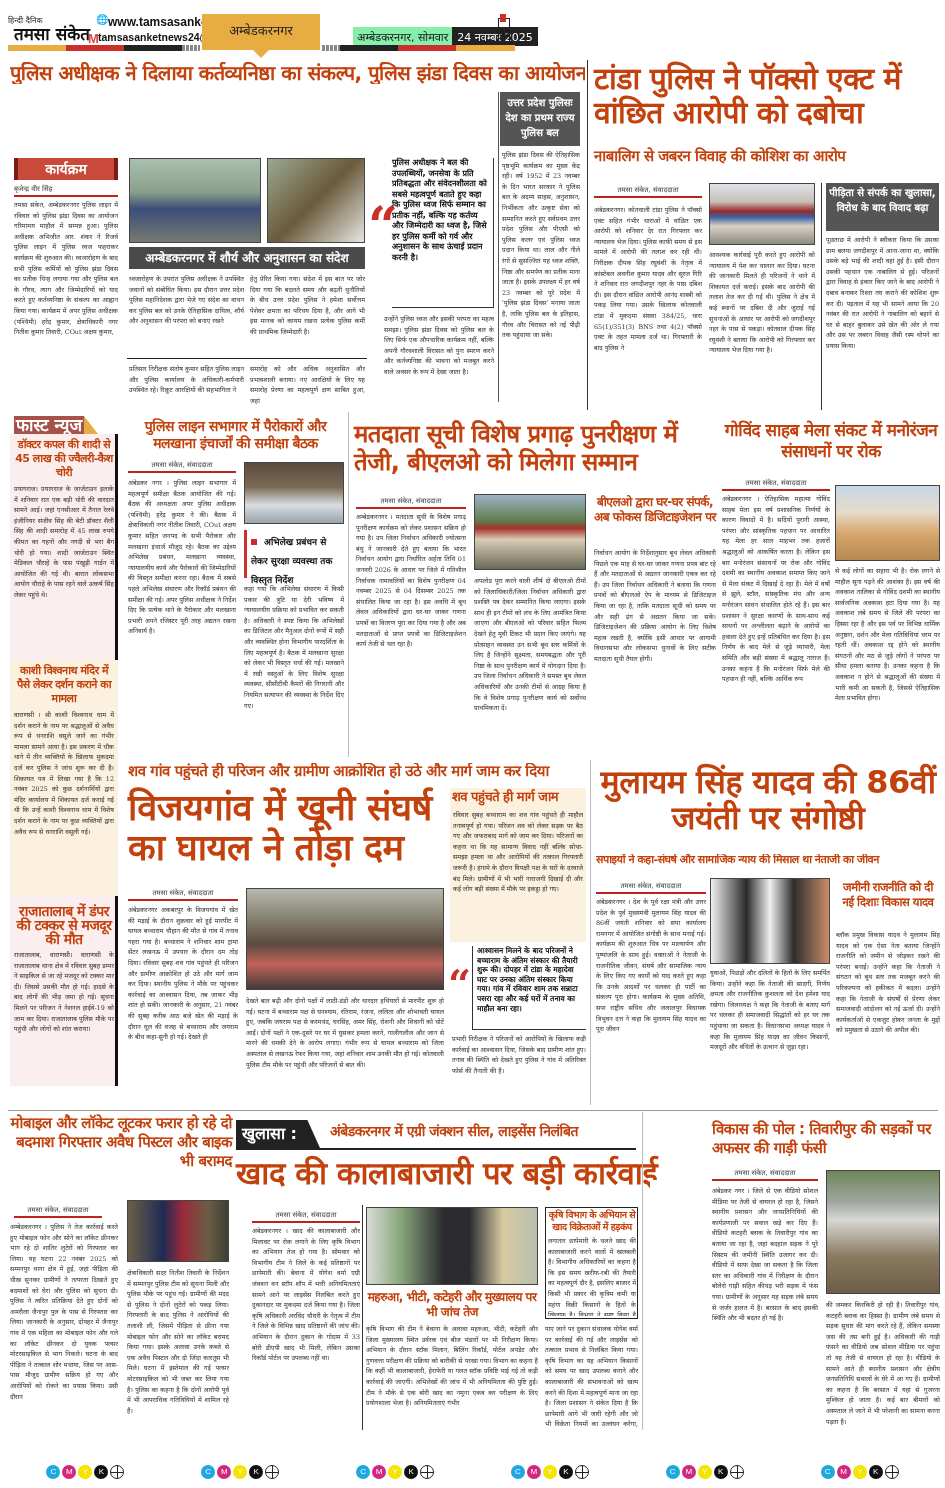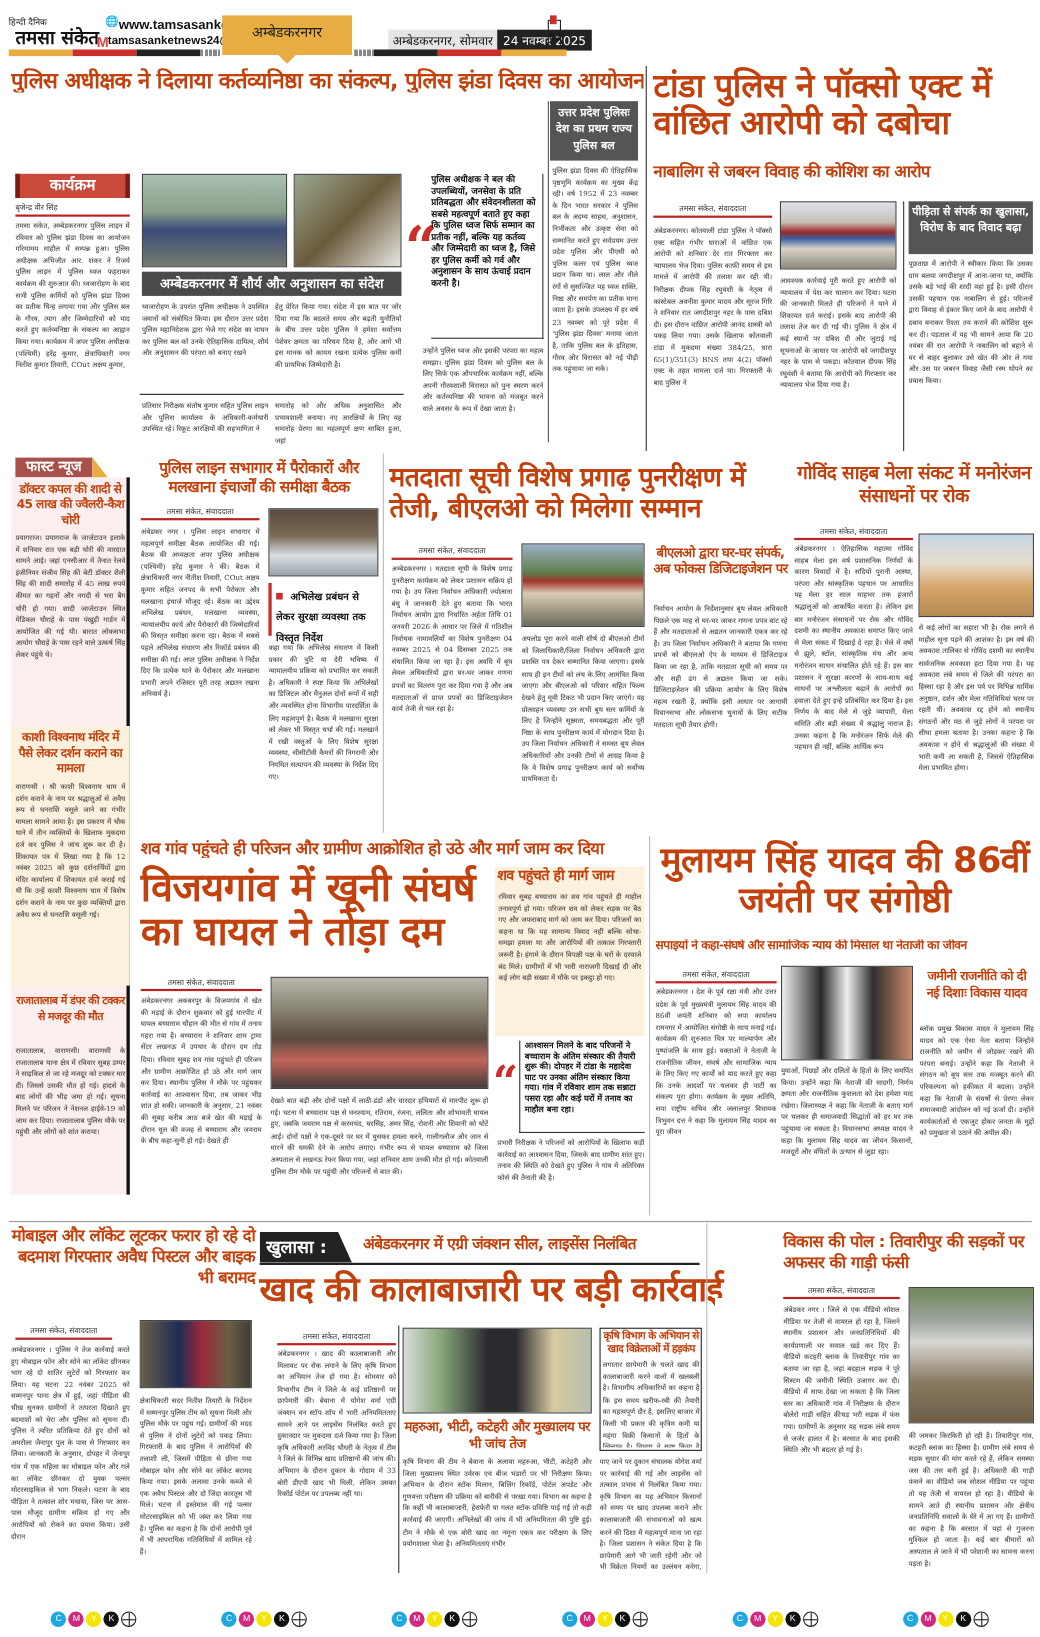--- a/index.html
+++ b/index.html
@@ -5,21 +5,21 @@
 *{box-sizing:border-box;margin:0;padding:0}
 body{width:945px;height:1488px;background:#fff;font-family:"DejaVu Sans",sans-serif;color:#111;position:relative;overflow:hidden}
 .abs{position:absolute}
 .mast-title{font-family:"DejaVu Sans",sans-serif;font-weight:bold;font-size:17px;color:#111}
 .mast-small{font-size:8px;color:#222}
 .contact{font-family:"Liberation Sans",sans-serif;font-size:12px;color:#111;font-weight:bold}
 .section-tab{background:#e8ad42;color:#222;font-size:13px;text-align:center;line-height:34px}
 .colorbar{height:6px;display:flex}
 .colorbar span{display:block;height:100%}
 .date-box{font-size:11px}
-.date-grey{background:#e5e5e5;padding:2px 4px}
+.date-grey{background:#86efac;padding:2px 4px}
 .date-dark{background:#222;color:#fff;padding:2px 5px}
 .hl{font-weight:bold;line-height:1.1;color:#c2410c;letter-spacing:-0.5px}
 .body{font-family:"DejaVu Serif",serif;font-size:6.4px;line-height:10.6px;color:#333;text-align:justify;overflow:hidden}
 .byline{font-size:7px;color:#333;border-bottom:2px solid #b22;padding-bottom:2px;text-align:center}
 .photo{background:linear-gradient(135deg,#8a8f7a,#5a6a58 40%,#b3a68e 70%,#707a6a);border:1px solid #444}
 .darkbox{background:#555;color:#fff;text-align:center;font-weight:bold}
 .vrule{position:absolute;width:1px;background:#333}
 .hrule{position:absolute;height:2px;background:#222}
 .quote-mark{color:#c9302c;font-weight:bold;font-family:"DejaVu Serif",serif}
 .cmyk{display:flex;gap:2px;align-items:center}
@@ -94,29 +94,29 @@
 <div class="abs hl" style="left:594px;top:62px;width:345px;font-size:30px;line-height:34px">टांडा पुलिस ने पॉक्सो एक्ट में वांछित आरोपी को दबोचा</div>
 <div class="abs hl" style="left:594px;top:148px;width:345px;font-size:15px;white-space:nowrap">नाबालिग से जबरन विवाह की कोशिश का आरोप</div>
 <div class="abs byline" style="left:594px;top:185px;width:108px">तमसा संकेत, संवाददाता</div>
 <div class="abs body" style="left:594px;top:205px;width:108px;height:205px">अंबेडकरनगर। कोतवाली टांडा पुलिस ने पॉक्सो एक्ट सहित गंभीर धाराओं में वांछित एक आरोपी को शनिवार देर रात गिरफ्तार कर न्यायालय भेज दिया। पुलिस काफी समय से इस मामले में आरोपी की तलाश कर रही थी। निरीक्षक दीपक सिंह रघुवंशी के नेतृत्व में कांस्टेबल अवनीश कुमार यादव और सूरज गिरि ने शनिवार रात जगदीशपुर नहर के पास दबिश दी। इस दौरान वांछित आरोपी आनंद शास्त्री को पकड़ लिया गया। उसके खिलाफ कोतवाली टांडा में मुकदमा संख्या 384/25, धारा 65(1)/351(3) BNS तथा 4(2) पॉक्सो एक्ट के तहत मामला दर्ज था। गिरफ्तारी के बाद पुलिस ने</div>
 <div class="abs photo" style="left:709px;top:183px;width:106px;height:62px;background:linear-gradient(180deg,#dfe3ea 0,#c7bfb5 30%,#9a2a2a 45%,#3b5fa0 55%,#d8d2c8 70%,#8f8a80 100%)"></div>
 <div class="abs body" style="left:709px;top:250px;width:106px;height:160px">आवश्यक कार्रवाई पूरी करते हुए आरोपी को न्यायालय में पेश कर चालान कर दिया। घटना की जानकारी मिलते ही परिजनों ने थाने में शिकायत दर्ज कराई। इसके बाद आरोपी की तलाश तेज कर दी गई थी। पुलिस ने क्षेत्र में कई स्थानों पर दबिश दी और जुटाई गई सूचनाओं के आधार पर आरोपी को जगदीशपुर नहर के पास से पकड़ा। कोतवाल दीपक सिंह रघुवंशी ने बताया कि आरोपी को गिरफ्तार कर न्यायालय भेज दिया गया है।</div>
 <div class="vrule" style="left:821px;top:183px;height:227px"></div>
 <div class="abs darkbox" style="left:826px;top:183px;width:113px;height:48px;font-size:10px;line-height:15px;padding:2px 3px">पीड़िता से संपर्क का खुलासा, विरोध के बाद विवाद बढ़ा</div>
 <div class="abs body" style="left:826px;top:235px;width:113px;height:175px">पूछताछ में आरोपी ने स्वीकार किया कि उसका ग्राम बलया जगदीशपुर में आना-जाना था, क्योंकि उसके बड़े भाई की शादी वहां हुई है। इसी दौरान उसकी पहचान एक नाबालिग से हुई। परिजनों द्वारा विवाह से इंकार किए जाने के बाद आरोपी ने दबाव बनाकर रिश्ता तय कराने की कोशिश शुरू कर दी। पड़ताल में यह भी सामने आया कि 20 नवंबर की रात आरोपी ने नाबालिग को बहाने से घर से बाहर बुलाकर उसे खेत की ओर ले गया और उस पर जबरन विवाह जैसी रस्म थोपने का प्रयास किया।</div>
 
-<div class="abs" style="left:14px;top:416px;width:70px;height:18px;background:#a8514a;color:#fff;font-weight:bold;font-size:13px;text-align:center;line-height:18px">फास्ट न्यूज</div>
+<div class="abs" style="left:14px;top:416px;width:70px;height:18px;background:#a8514a;color:#fff;font-weight:bold;font-size:17px;text-align:center;line-height:18px">फास्ट न्यूज</div>
 <div class="abs" style="left:84px;top:416px;width:0;height:0;border-top:18px solid transparent;border-left:14px solid #e8ad42"></div>
 <div class="abs fastnews" style="left:10px;top:434px;width:108px;height:652px;border-right:3px solid #111"></div>
 <div class="abs hl" style="left:14px;top:438px;width:100px;font-size:11px;line-height:14px;text-align:center">डॉक्टर कपल की शादी से 45 लाख की ज्वैलरी-कैश चोरी</div>
 <div class="abs body" style="left:14px;top:484px;width:100px;height:170px">प्रयागराज। प्रयागराज के जार्जटाउन इलाके में शनिवार रात एक बड़ी चोरी की वारदात सामने आई। जहां एनसीआर में तैनात रेलवे इंजीनियर संजीव सिंह की बेटी डॉक्टर शैली सिंह की शादी समारोह में 45 लाख रुपये कीमत का गहनों और नगदी से भरा बैग चोरी हो गया। शादी जार्जटाउन स्थित मेडिकल चौराहे के पास पंखुड़ी गार्डन में आयोजित की गई थी। बारात लोकसभा आयोग चौराहे के पास रहने वाले उत्कर्ष सिंह लेकर पहुंचे थे।</div>
 <div class="abs tinted" style="left:10px;top:660px;width:108px;height:236px"></div>
 <div class="abs hl" style="left:14px;top:664px;width:100px;font-size:11px;line-height:14px;text-align:center">काशी विश्वनाथ मंदिर में पैसे लेकर दर्शन कराने का मामला</div>
 <div class="abs body" style="left:14px;top:710px;width:100px;height:182px">वाराणसी । श्री काशी विश्वनाथ धाम में दर्शन कराने के नाम पर श्रद्धालुओं से अवैध रूप से धनराशि वसूले जाने का गंभीर मामला सामने आया है। इस प्रकरण में चौक थाने में तीन व्यक्तियों के खिलाफ मुकदमा दर्ज कर पुलिस ने जांच शुरू कर दी है। शिकायत पत्र में लिखा गया है कि 12 नवंबर 2025 को कुछ दर्शनार्थियों द्वारा मंदिर कार्यालय में शिकायत दर्ज कराई गई थी कि उन्हें काशी विश्वनाथ धाम में विशेष दर्शन कराने के नाम पर कुछ व्यक्तियों द्वारा अवैध रूप से धनराशि वसूली गई।</div>
-<div class="abs hl" style="left:14px;top:904px;width:100px;font-size:10px;line-height:14px;text-align:center">राजातालाब में डंपर की टक्कर से मजदूर की मौत</div>
+<div class="abs hl" style="left:14px;top:904px;width:100px;font-size:14px;line-height:14px;text-align:center">राजातालाब में डंपर की टक्कर से मजदूर की मौत</div>
 <div class="abs body" style="left:14px;top:950px;width:100px;height:130px">राजातालाब, वाराणसी। वाराणसी के राजातालाब थाना क्षेत्र में रविवार सुबह डम्पर ने साइकिल से जा रहे मजदूर को टक्कर मार दी। जिससे उसकी मौत हो गई। हादसे के बाद लोगों की भीड़ जमा हो गई। सूचना मिलने पर परिजन ने नेशनल हाईवे-19 को जाम कर दिया। राजातालाब पुलिस मौके पर पहुंची और लोगों को शांत कराया।</div>
 
 <div class="abs hl" style="left:128px;top:418px;width:215px;font-size:14px;line-height:17px;text-align:center">पुलिस लाइन सभागार में पैरोकारों और मलखाना इंचार्जों की समीक्षा बैठक</div>
 <div class="abs byline" style="left:128px;top:460px;width:108px">तमसा संकेत, संवाददाता</div>
 <div class="abs body" style="left:128px;top:478px;width:108px;height:275px">अंबेडकर नगर । पुलिस लाइन सभागार में महत्वपूर्ण समीक्षा बैठक आयोजित की गई। बैठक की अध्यक्षता अपर पुलिस अधीक्षक (पश्चिमी) हरेंद्र कुमार ने की। बैठक में क्षेत्राधिकारी नगर नीतीश तिवारी, COut अक्षय कुमार सहित जनपद के सभी पैरोकार और मलखाना इंचार्ज मौजूद रहे। बैठक का उद्देश्य अभिलेख प्रबंधन, मलखाना व्यवस्था, न्यायालयीय कार्य और पैरोकारों की जिम्मेदारियों की विस्तृत समीक्षा करना रहा। बैठक में सबसे पहले अभिलेख संधारण और रिकॉर्ड प्रबंधन की समीक्षा की गई। अपर पुलिस अधीक्षक ने निर्देश दिए कि प्रत्येक थाने के पैरोकार और मलखाना प्रभारी अपने रजिस्टर पूरी तरह अद्यतन रखना अनिवार्य है।</div>
 <div class="abs photo" style="left:244px;top:462px;width:100px;height:62px;background:linear-gradient(180deg,#5b4a3e 0,#7a6a55 40%,#d8dde2 70%,#9ba4aa 100%)"></div>
 <div class="abs" style="left:244px;top:530px;width:100px;height:48px;border-left:3px solid #c9302c;padding-left:4px">
   <span style="display:inline-block;width:6px;height:6px;background:#c9302c;margin-right:2px"></span>
   <span class="subhl" style="font-size:9px;line-height:12px">अभिलेख प्रबंधन से लेकर सुरक्षा व्यवस्था तक विस्तृत निर्देश</span>
 </div>

